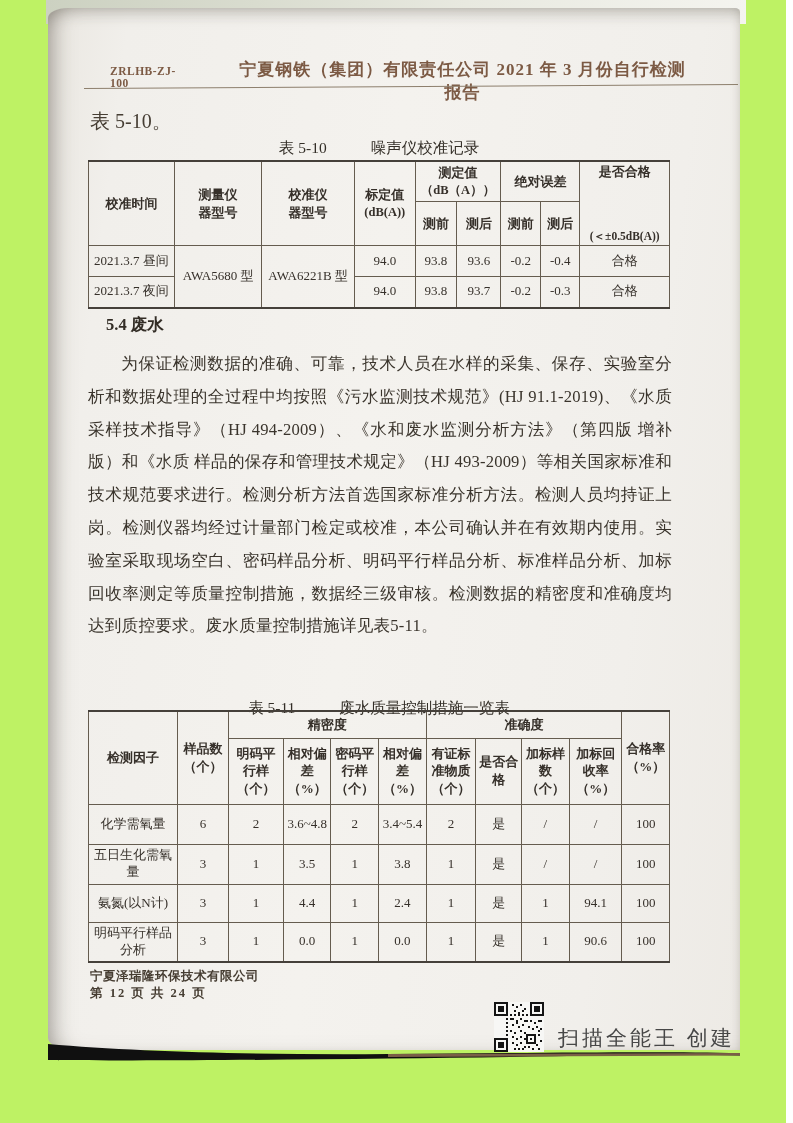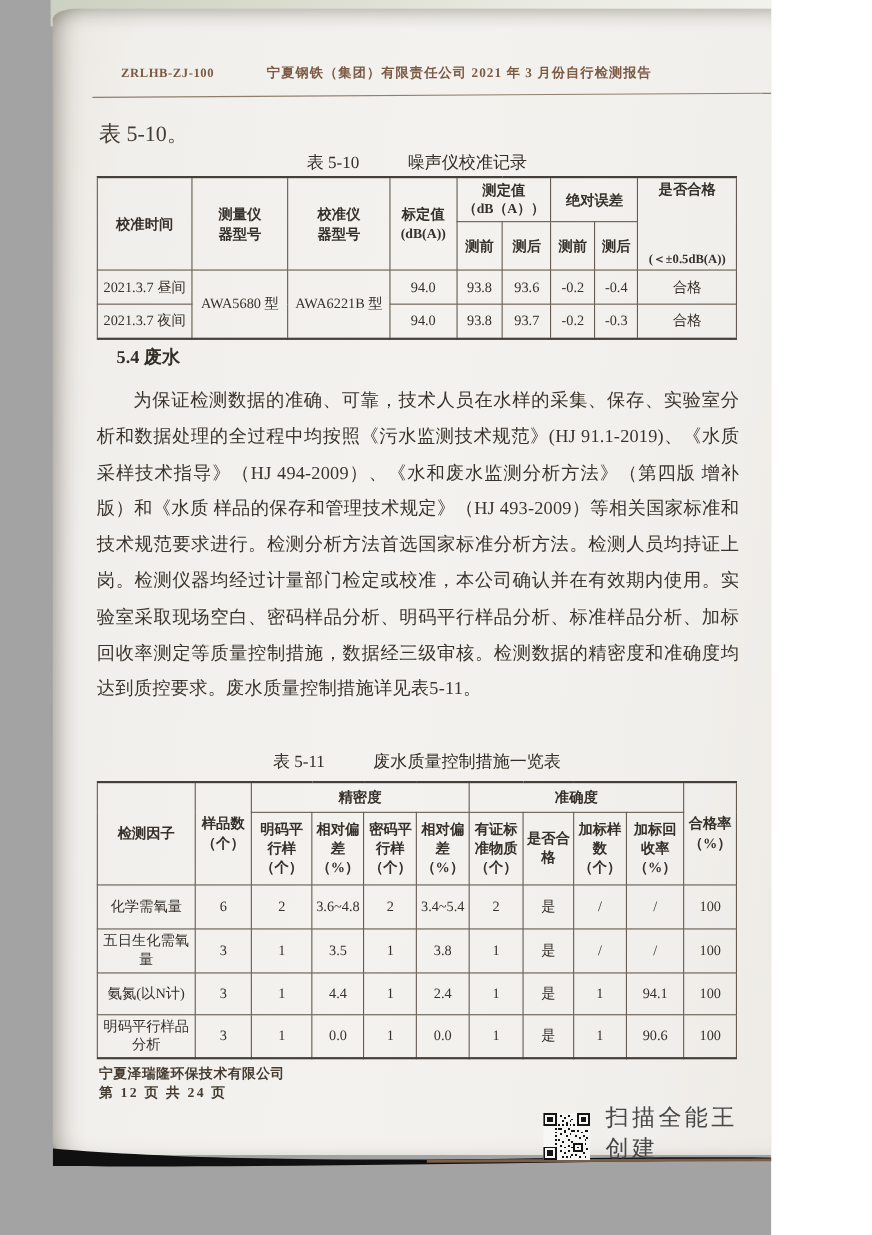--- a/index.html
+++ b/index.html
@@ -1,40 +1,40 @@
 <!DOCTYPE html>
 <html><head>
 <meta charset="utf-8">
 <style>
   html,body{margin:0;padding:0;background:#ffffff;}
-  .scene{position:relative;width:701px;height:1123px;background:#a3a3a3;overflow:hidden;
+  .scene{position:relative;width:786px;height:1123px;background:#bef264;overflow:hidden;
          font-family:"Liberation Serif","DejaVu Serif",serif;color:#3a332c;}
   
   .backdrop-strip{position:absolute;left:46px;top:0;width:700px;height:24px;
      background:linear-gradient(90deg,#ccd1c1 0%,#d9dccf 30%,#e8e9e0 60%,#f4f4ef 100%);}
   
   .page{position:absolute;left:48px;top:8px;width:692px;height:1042px;
      background:linear-gradient(97deg,#eae7e1 0%,#f1efeb 10%,#f4f2ee 45%,#f1efeb 80%,#edeae5 100%);
      border-radius:20px 5px 0 0 / 10px 4px 0 0;
      border-bottom-left-radius:26px 12px;
      box-shadow:inset 16px 0 22px -12px rgba(95,88,78,.55),
                 inset 0 14px 16px -10px rgba(130,128,118,.45),
                 inset -6px 0 10px -6px rgba(140,134,124,.35);}
   
   .rpt-header{position:absolute;left:40px;top:50px;width:600px;display:flex;align-items:baseline;}
   .doc-code{font-size:11.5px;font-weight:600;letter-spacing:.5px;color:#7c5a44;margin-left:22px;}
-  .rpt-title{font-size:12px;font-weight:600;letter-spacing:1px;color:#7c5a44;margin-left:48px;}
+  .rpt-title{font-size:17px;font-weight:600;letter-spacing:1px;color:#7c5a44;margin-left:48px;text-align:center;}
   .header-rule{position:absolute;left:36px;top:78px;width:654px;height:0;
      border-top:1.5px solid #8d7f6d;transform:rotate(-0.35deg);}
   
   .lead{position:absolute;left:42px;top:100px;font-size:20px;color:#453d33;}
   
   .caption{position:absolute;width:582px;left:40px;display:flex;justify-content:center;gap:44px;
      font-weight:normal;font-size:15.5px;color:#332e27;}
-  .cap-1{top:130px;} .cap-2{top:674px;}
+  .cap-1{top:130px;} .cap-2{top:690px;}
   
   table.tbl{border-collapse:collapse;table-layout:fixed;width:582px;
      border-top:2.5px solid #45403a;border-bottom:2.5px solid #45403a;}
   table.tbl th,table.tbl td{border:1px solid #655c4f;text-align:center;vertical-align:middle;
      color:#36302a;padding:1px 2px;overflow:hidden;}
   table.tbl th{font-weight:600;font-size:13px;line-height:1.35;}
   table.tbl td{font-size:13px;line-height:1.3;}
   .t510{position:absolute;left:40px;top:152px;}
   .t511{position:absolute;left:40px;top:702px;}
   .nw{white-space:nowrap;font-size:12.5px;}

